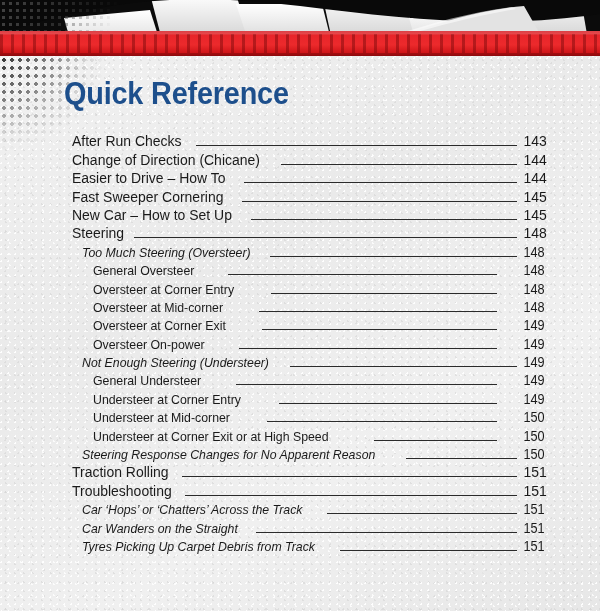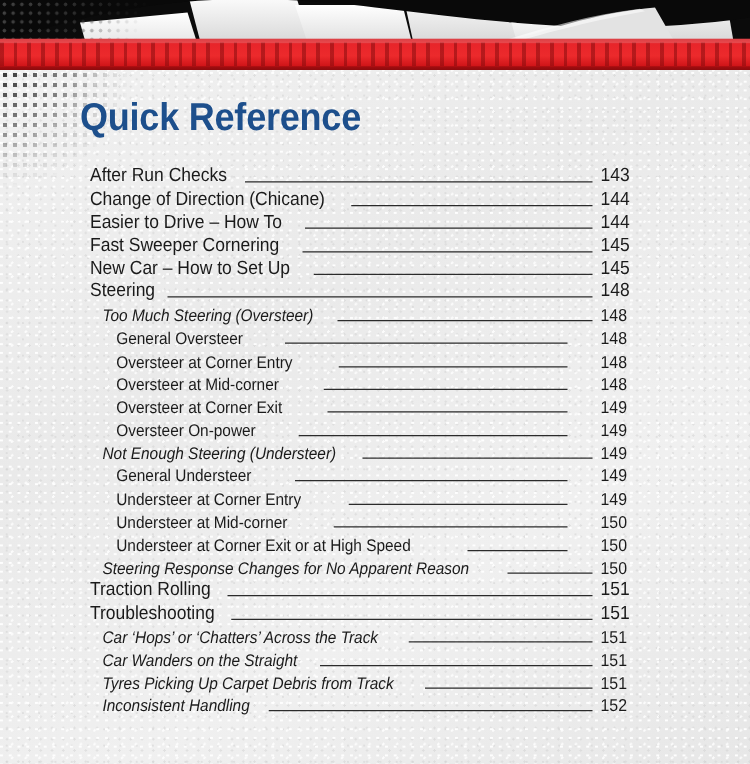--- a/index.html
+++ b/index.html
@@ -106,21 +106,21 @@
     transform:scaleX(.92);transform-origin:left bottom;
   }
 
   
   .lvl0{padding-left:72px;font-size:15.2px;}
   .lvl0 .pnum{font-size:15.2px;}
   .lvl1{padding-left:82px;font-size:13.4px;font-style:italic;}
   .lvl1 .pnum{font-size:13.8px;font-style:normal;}
   .lvl2{padding-left:93px;font-size:13.4px;gap:20px;}
   .lvl2 .pnum{font-size:13.8px;}
-  .row{padding-right:85px;}
+  .row{padding-right:42px;}
 </style>
 </head>
 <body>
 
 <div class="page">
 
   <div class="header">
     <div class="flag-base"></div>
 
     <svg class="flag-svg" width="600" height="34" viewBox="0 0 600 34">
@@ -272,21 +272,16 @@
       <div class="row lvl1">
         <span class="label">Car Wanders on the Straight</span>
         <span class="leader"></span>
         <span class="pnum">151</span>
       </div>
       <div class="row lvl1">
         <span class="label">Tyres Picking Up Carpet Debris from Track</span>
         <span class="leader"></span>
         <span class="pnum">151</span>
       </div>
-      <div class="row lvl1">
-        <span class="label">Inconsistent Handling</span>
-        <span class="leader"></span>
-        <span class="pnum">152</span>
-      </div>
       <div class="row lvl1"></div>
     </div>
 
 </div>
 
 </body></html>

